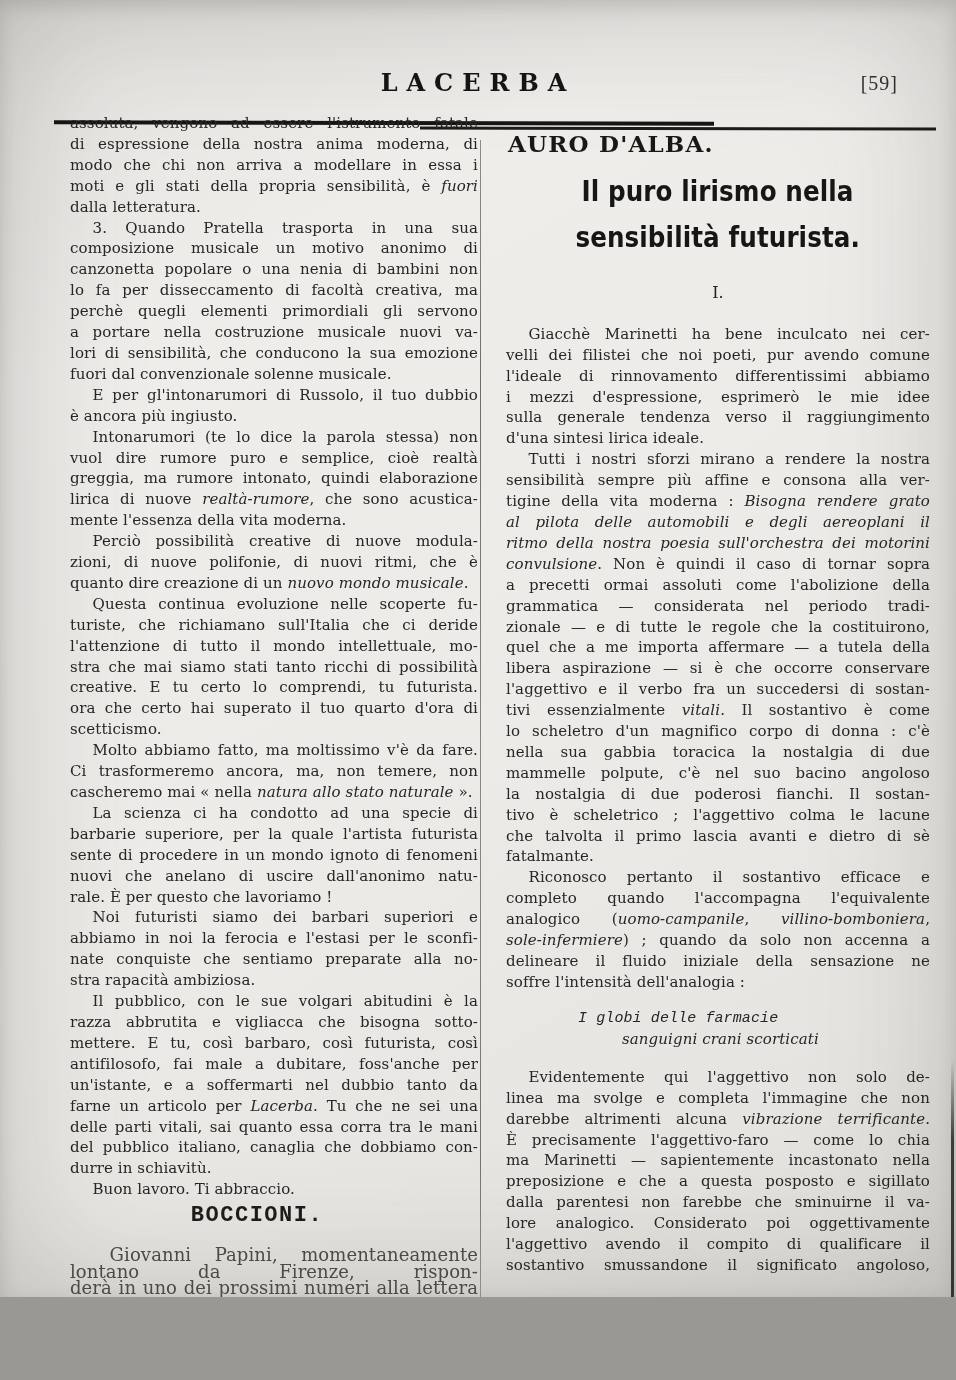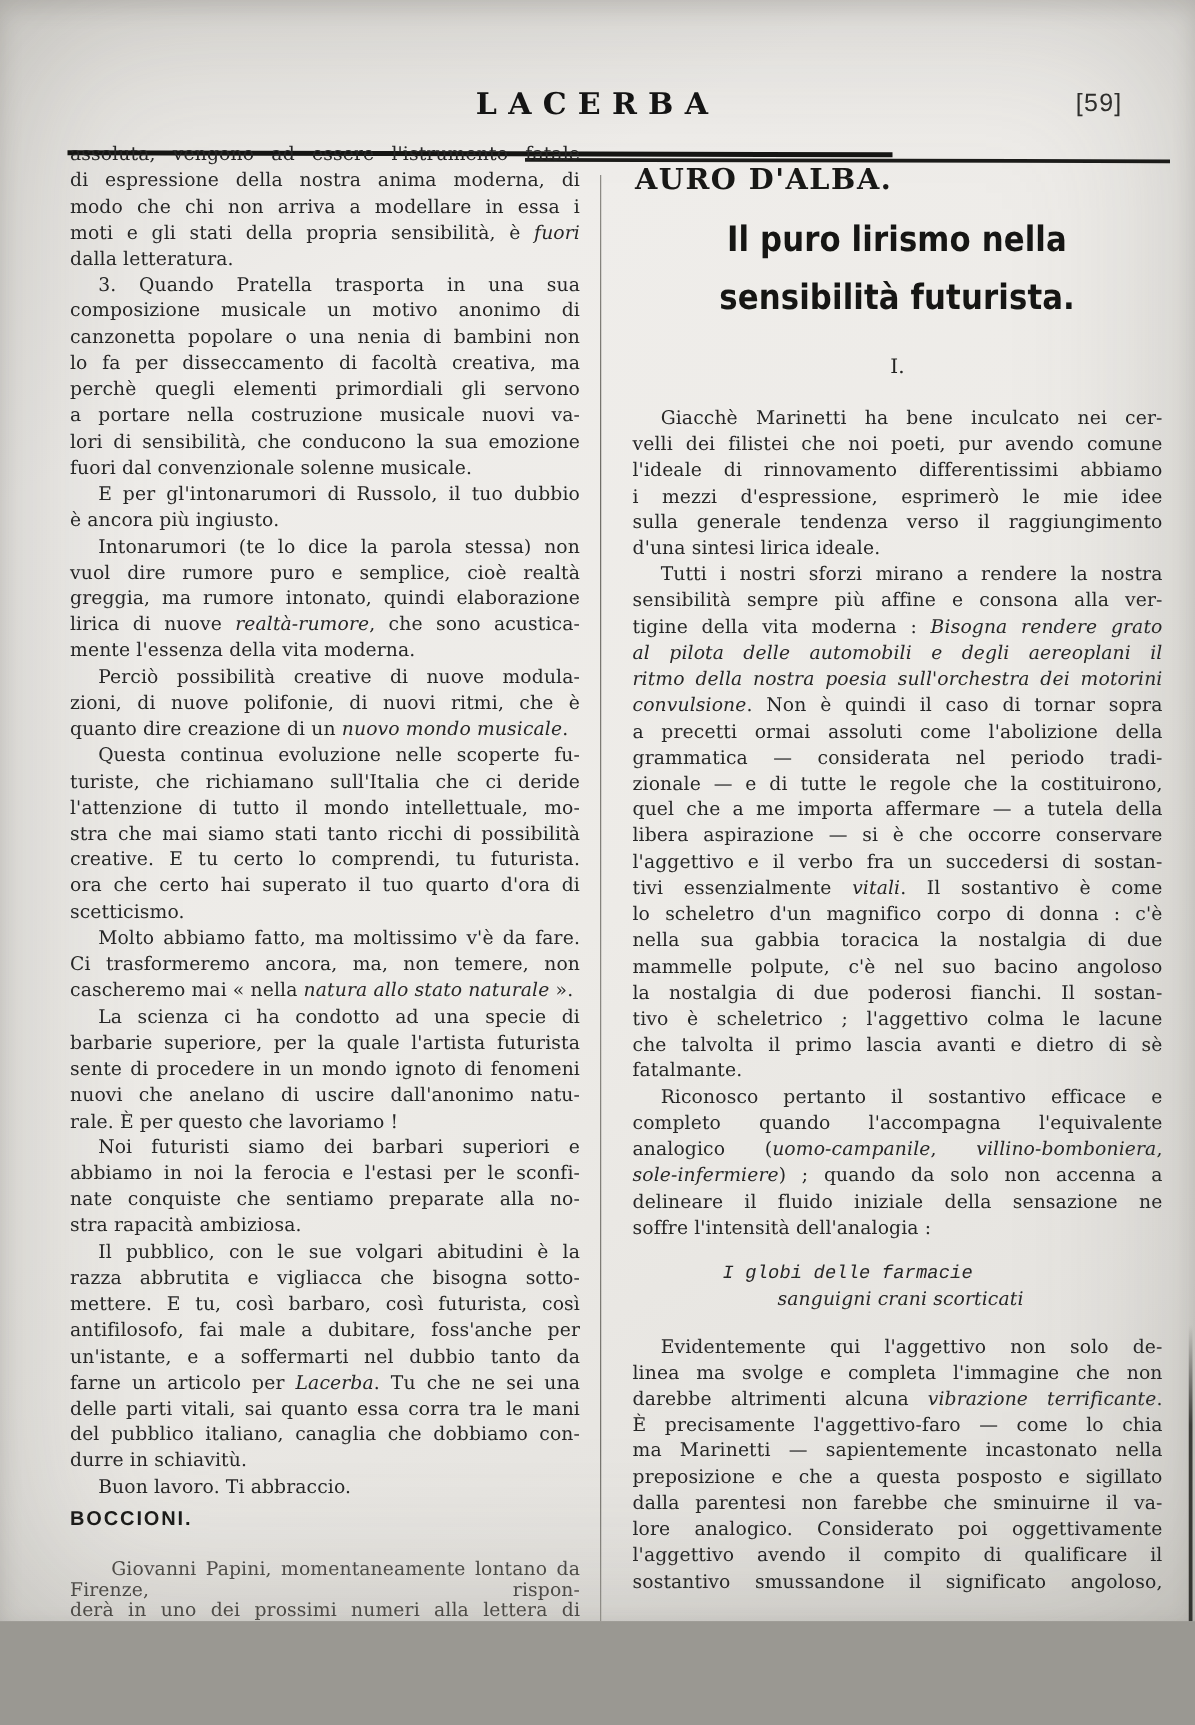--- a/index.html
+++ b/index.html
@@ -10,51 +10,51 @@
     font-family:"DejaVu Serif",serif;color:#262626;
   }
   
   .journal-title{
     position:absolute;top:68px;left:0;width:100%;text-align:center;
     font-weight:bold;font-size:24px;letter-spacing:9px;color:#141414;
     font-family:"DejaVu Serif",serif;
   }
   .page-number{
     position:absolute;top:72px;right:58px;font-size:20px;color:#2e2e2c;
-    font-family:Liberation Sans, sans-serif;letter-spacing:1px;
+    font-family:Liberation Serif, serif;letter-spacing:1px;
   }
   .rule-a{position:absolute;left:54px;top:121px;width:660px;height:4px;background:#151513;transform:rotate(.15deg);}
   .rule-b{position:absolute;left:420px;top:127px;width:516px;height:3px;background:#1b1b19;transform:rotate(.12deg);}
   .col-divider{position:absolute;left:480px;top:140px;width:1px;height:1200px;
     background:linear-gradient(#8e8c86,#6f6d67 20%,#8a8882 55%,#75736d 85%,#9a9892);}
   .page-edge-shadow{position:absolute;right:2px;top:1060px;width:3px;height:320px;
     background:linear-gradient(rgba(40,40,38,0),#3c3c38 25%,#33332f 80%,rgba(40,40,38,.2));}
   
   .column{position:absolute;font-size:15px;line-height:20.9px;letter-spacing:.1px;}
-  #left-col{left:56px;top:113px;width:408px;}
+  #left-col{left:70px;top:113px;width:408px;}
   #right-col{left:506px;top:130px;width:424px;}
   .pline{text-align:justify;text-align-last:justify;white-space:normal;}
   .pline.end{text-align-last:left;}
   .pline.first{text-indent:1.5em;}
   .verse{margin:15px 0 17px 72px;font-style:italic;}
   .verse .vline{line-height:21px;}
   .verse .v1{margin-left:0;font-family:Liberation Mono, monospace;}
   .verse .v2{margin-left:44px;}
   
   .author-name{font-weight:bold;font-size:23px;letter-spacing:1.2px;color:#181816;
     font-family:"DejaVu Serif",serif;margin:4px 0 14px 2px;}
   .article-title{margin:10px 0 6px 0;text-align:center;font-family:"DejaVu Sans",sans-serif;
     font-weight:bold;font-size:28px;line-height:46px;color:#161614;}
   .article-title .tline{display:block;}
   .article-title .squash{display:inline-block;transform:scaleX(.88);transform-origin:center;white-space:nowrap;}
   .section-number{text-align:center;font-size:16px;margin:22px 0 20px 0;color:#242422;}
   
-  .signature{font-family:Liberation Sans, sans-serif;font-weight:bold;font-size:16px;letter-spacing:1.5px;
-    text-align:left;margin:6px 34px 10px 0;color:#1c1c1a;}
-  .footnote{font-size:15px;line-height:16.5px;color:#4c4a46;letter-spacing:.1px;margin-top:20px;}
+  .signature{font-family:Liberation Mono, monospace;font-weight:bold;font-size:22px;letter-spacing:1.5px;
+    text-align:center;margin:6px 34px 10px 0;color:#1c1c1a;}
+  .footnote{font-size:18px;line-height:16.5px;color:#4c4a46;letter-spacing:.1px;margin-top:20px;}
   .footnote .pline.first{text-indent:2.2em;}
   i{font-style:italic;}
 </style>
 </head>
 <body>
 
 <div id="page">
 
   <div class="journal-title">LACERBA</div>
   <div class="page-number">[59]</div>

